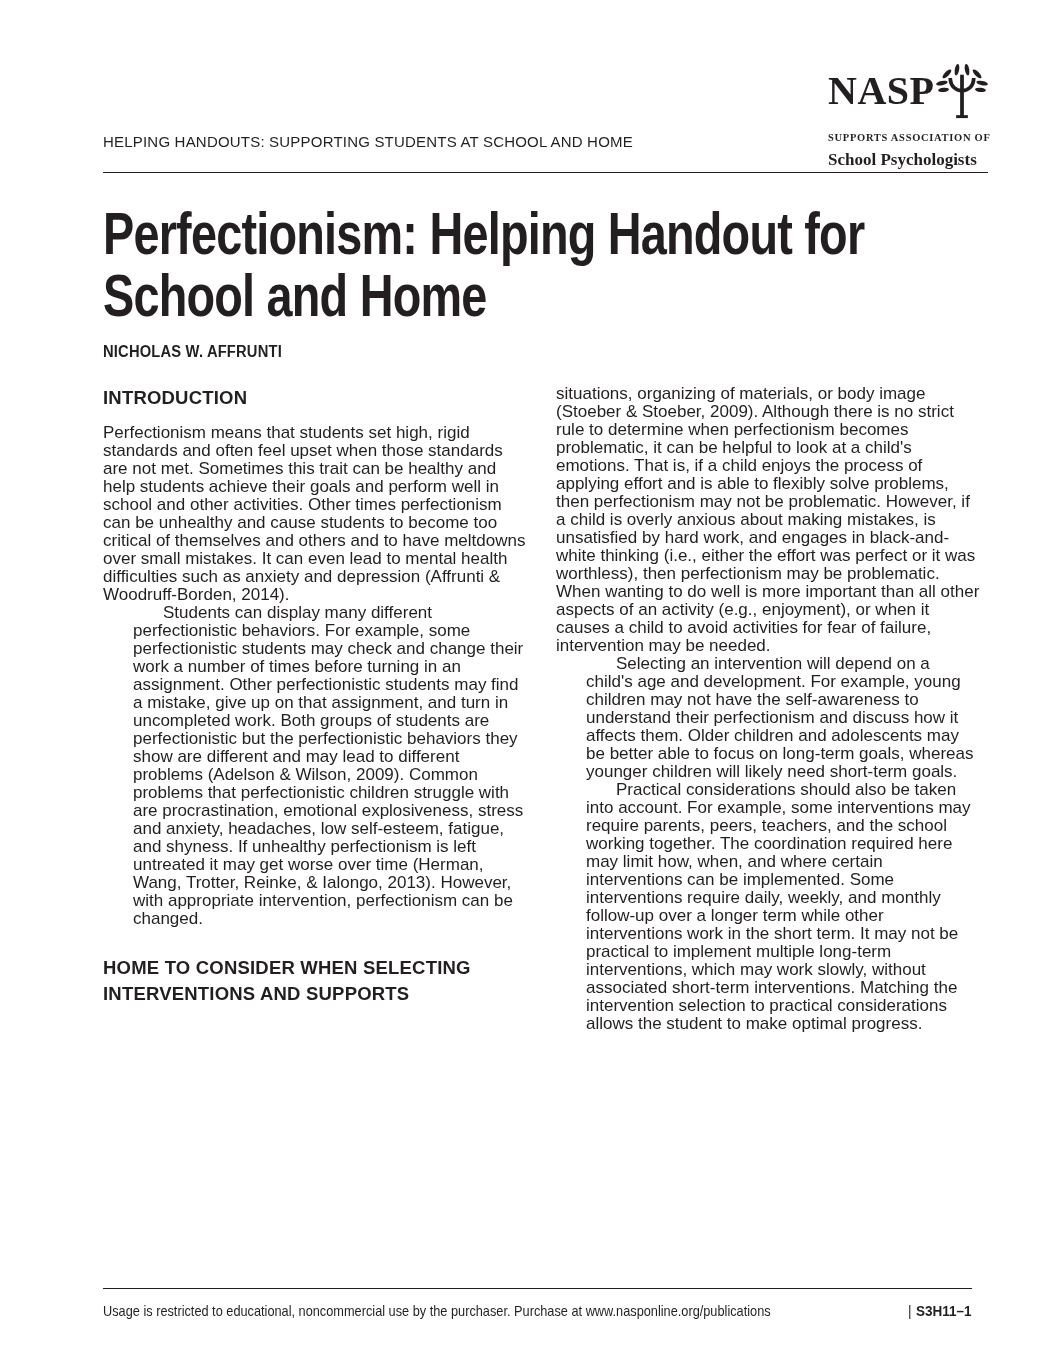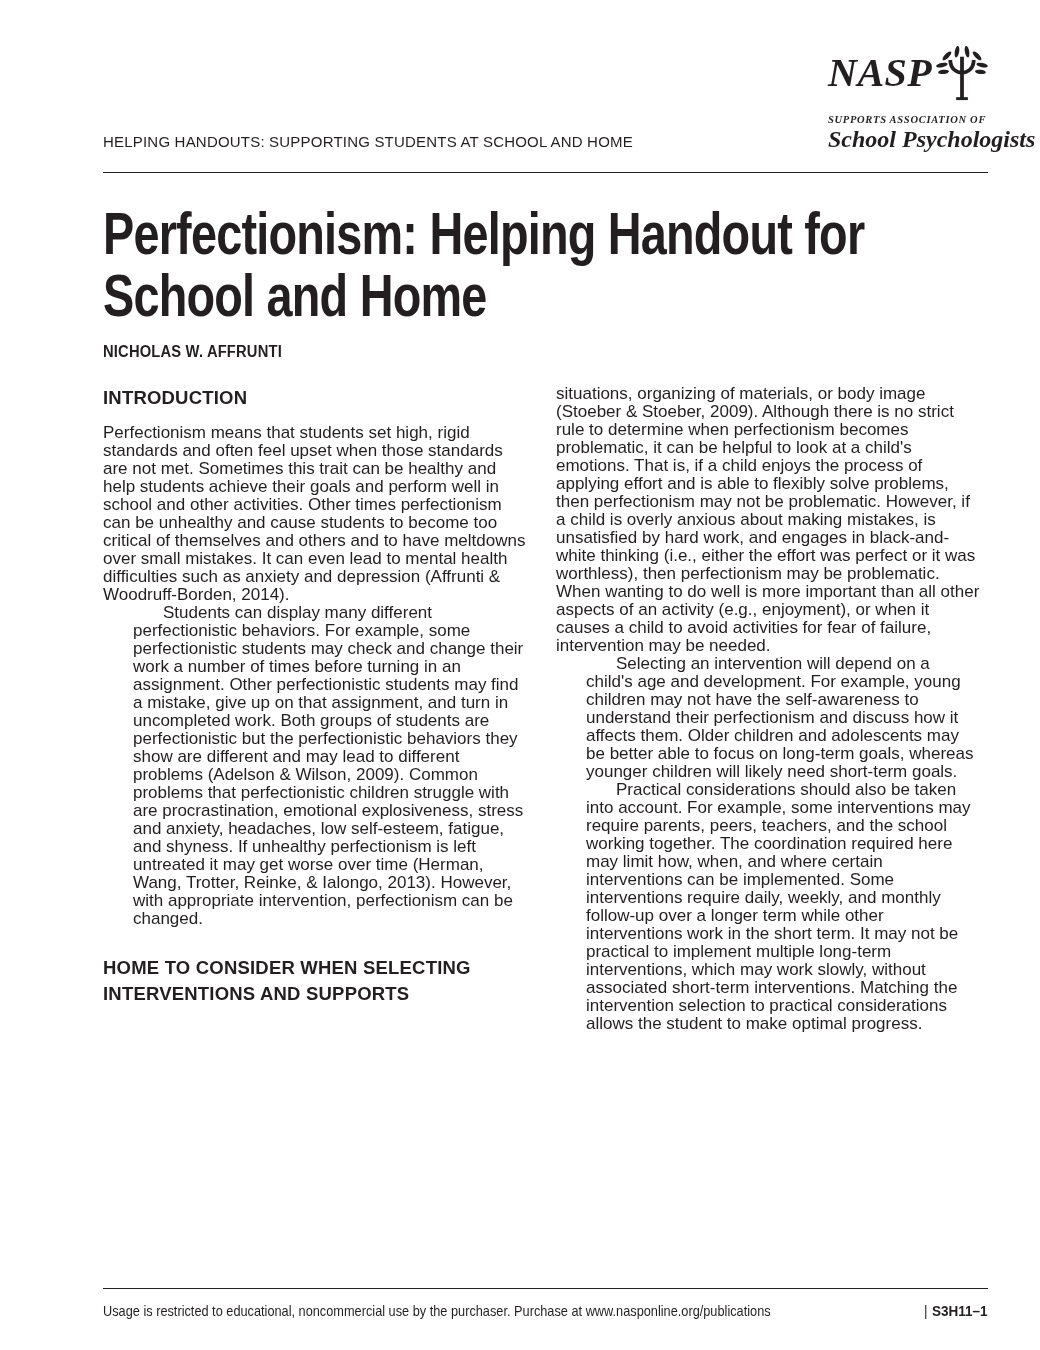--- a/index.html
+++ b/index.html
@@ -31,23 +31,22 @@
   .eyebrow {
     position: absolute;
     left: 0;
     top: 133px;
     font-size: 15px;
     letter-spacing: 0.2px;
   }
   .logo {
     position: absolute;
     right: 0;
-    top: 51px;
+    top: 69px;
     width: 160px;
-    font-style: italic;
   }
   .logo-top {
     display: flex;
     align-items: flex-start;
     justify-content: space-between;
   }
   .logo-acronym {
     font-family: "Liberation Serif", serif;
     font-weight: bold;
     font-size: 40px;
@@ -61,22 +60,22 @@
     font-family: "Liberation Serif", serif;
     font-weight: bold;
     font-size: 10.5px;
     letter-spacing: 0.7px;
     margin-top: 3px;
     white-space: nowrap;
   }
   .logo-org-name {
     font-family: "Liberation Serif", serif;
     font-weight: bold;
-    font-size: 24px;
-    margin-top: 1px;
+    font-size: 17px;
+    margin-top: 7px;
     white-space: nowrap;
   }
 
   
   .title {
     margin: 30px 0 12px 0;
     font-size: 60px;
     font-weight: bold;
     letter-spacing: -1px;
   }
@@ -118,21 +117,21 @@
     line-height: 18px;
     margin: 0;
     letter-spacing: 0;
   }
   .para.indent { text-indent: 30px; margin-left: 30px; }
 
   
   .footer {
     position: absolute;
     left: 103px;
-    right: 52px;
+    right: 68px;
     top: 1288px;
     border-top: 1.5px solid #231f20;
     padding-top: 13px;
     display: flex;
     justify-content: space-between;
     align-items: baseline;
   }
   .footer-usage {
     font-size: 15px;
     transform: scaleX(0.85);

